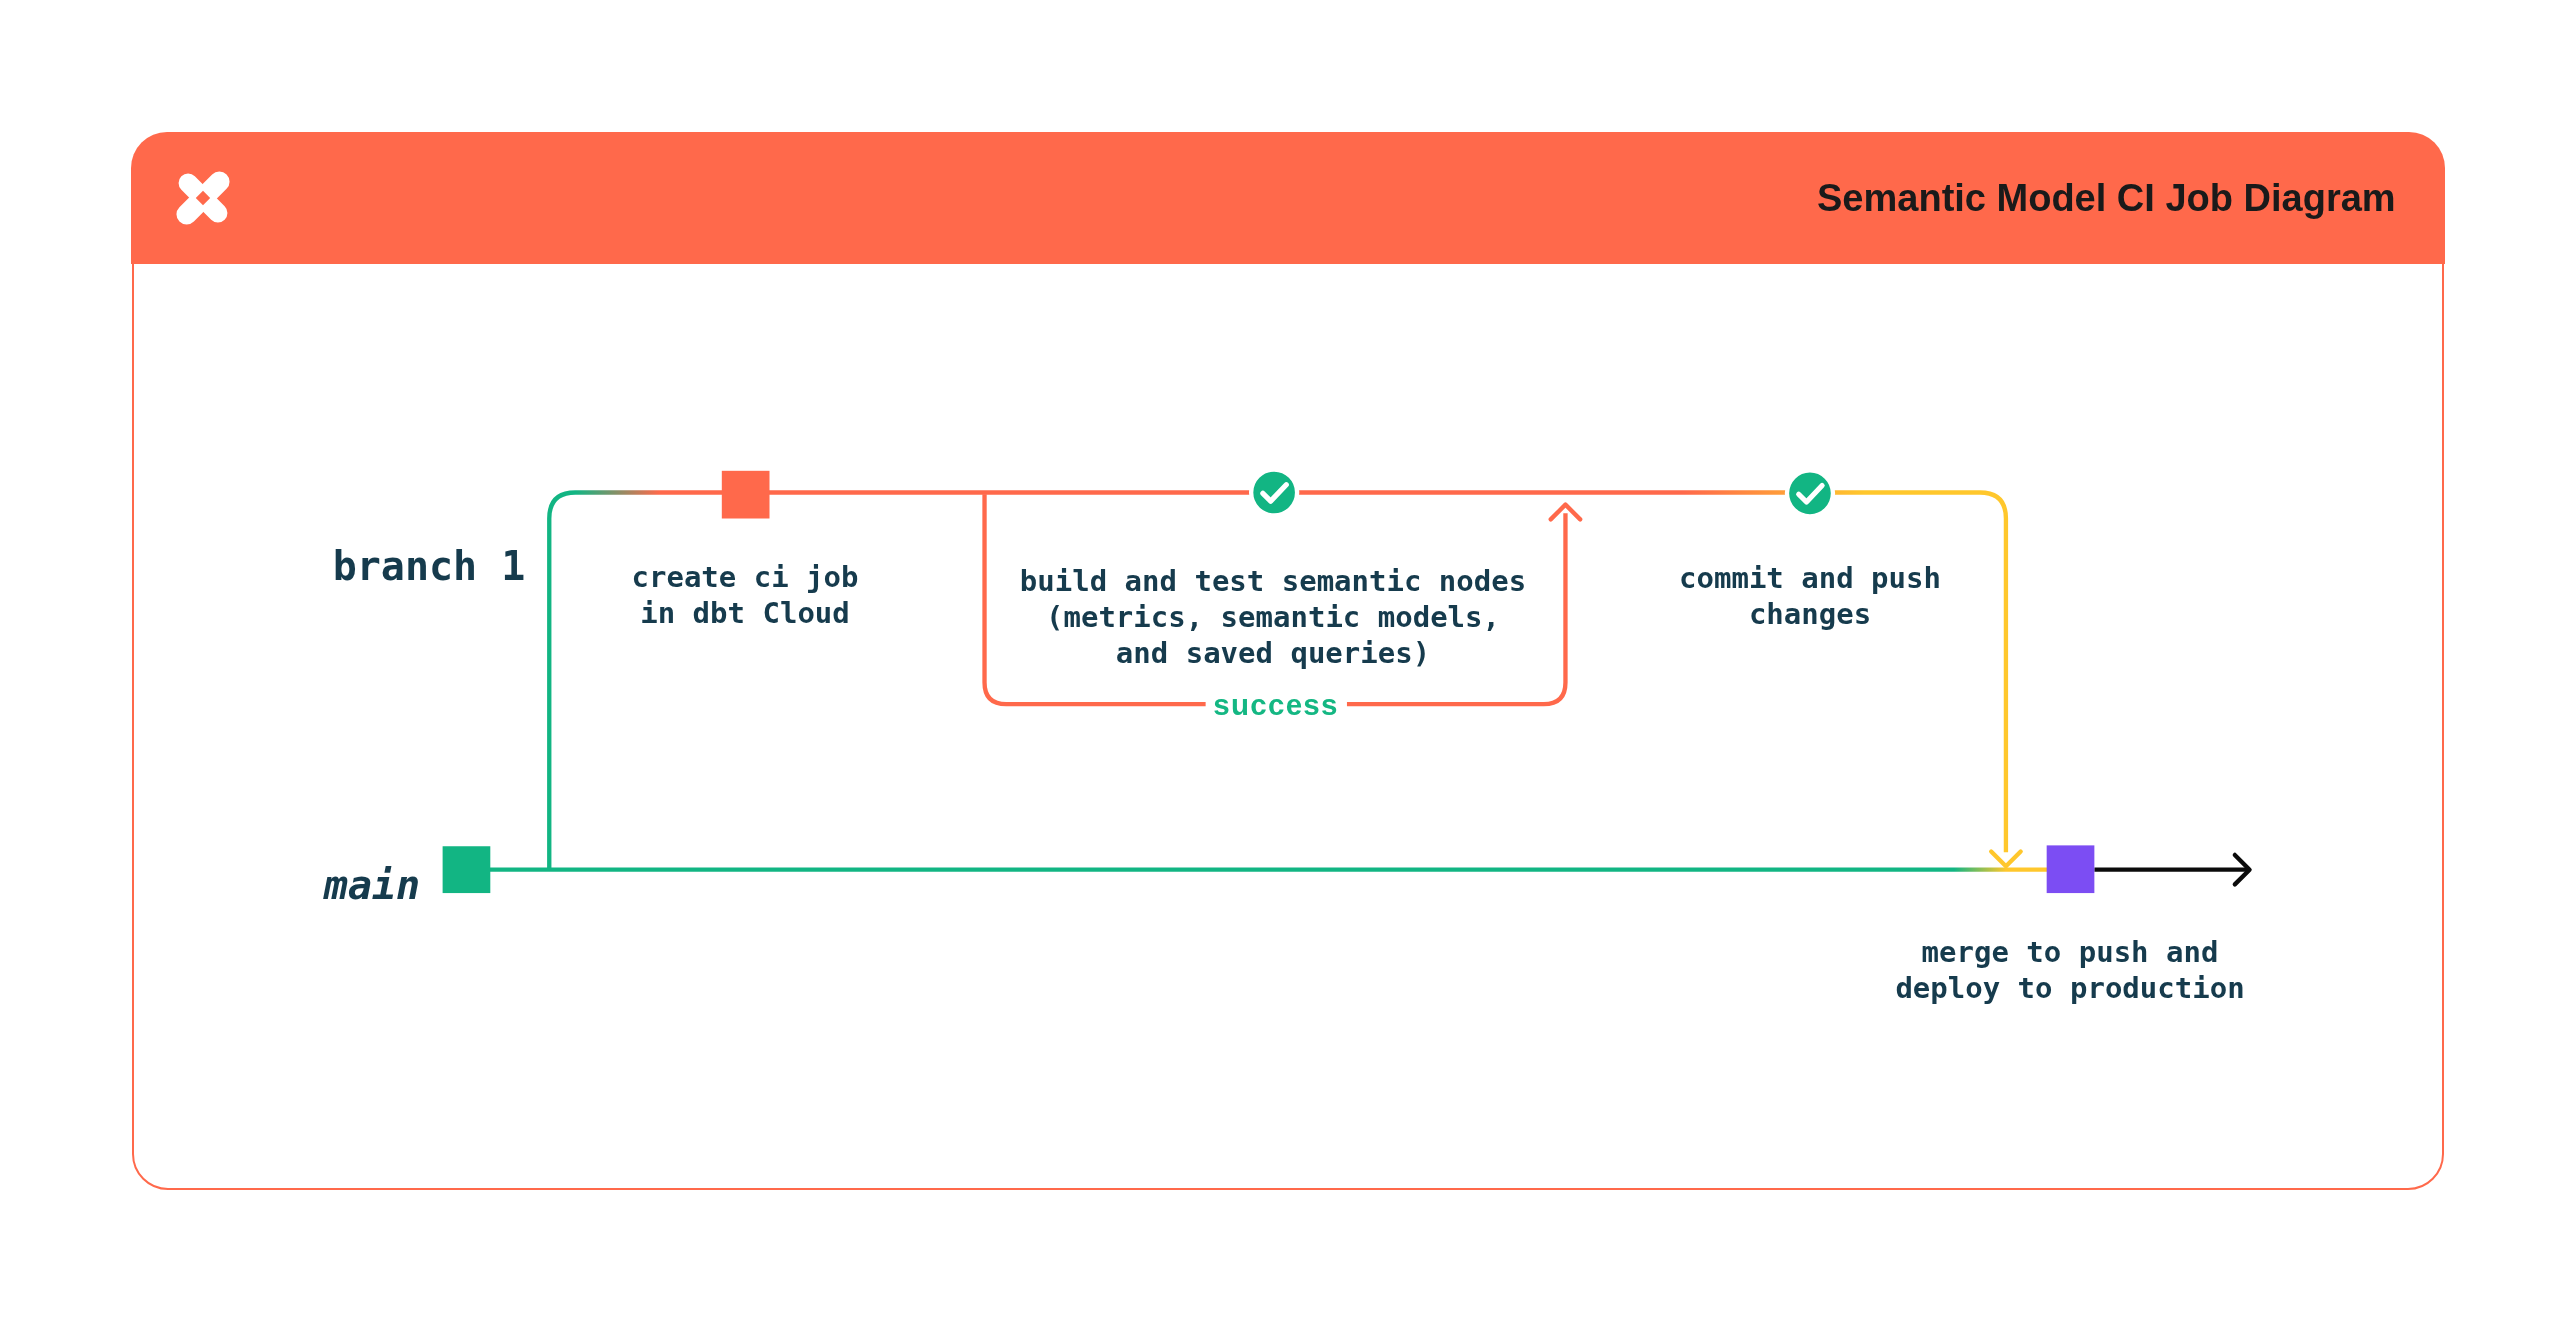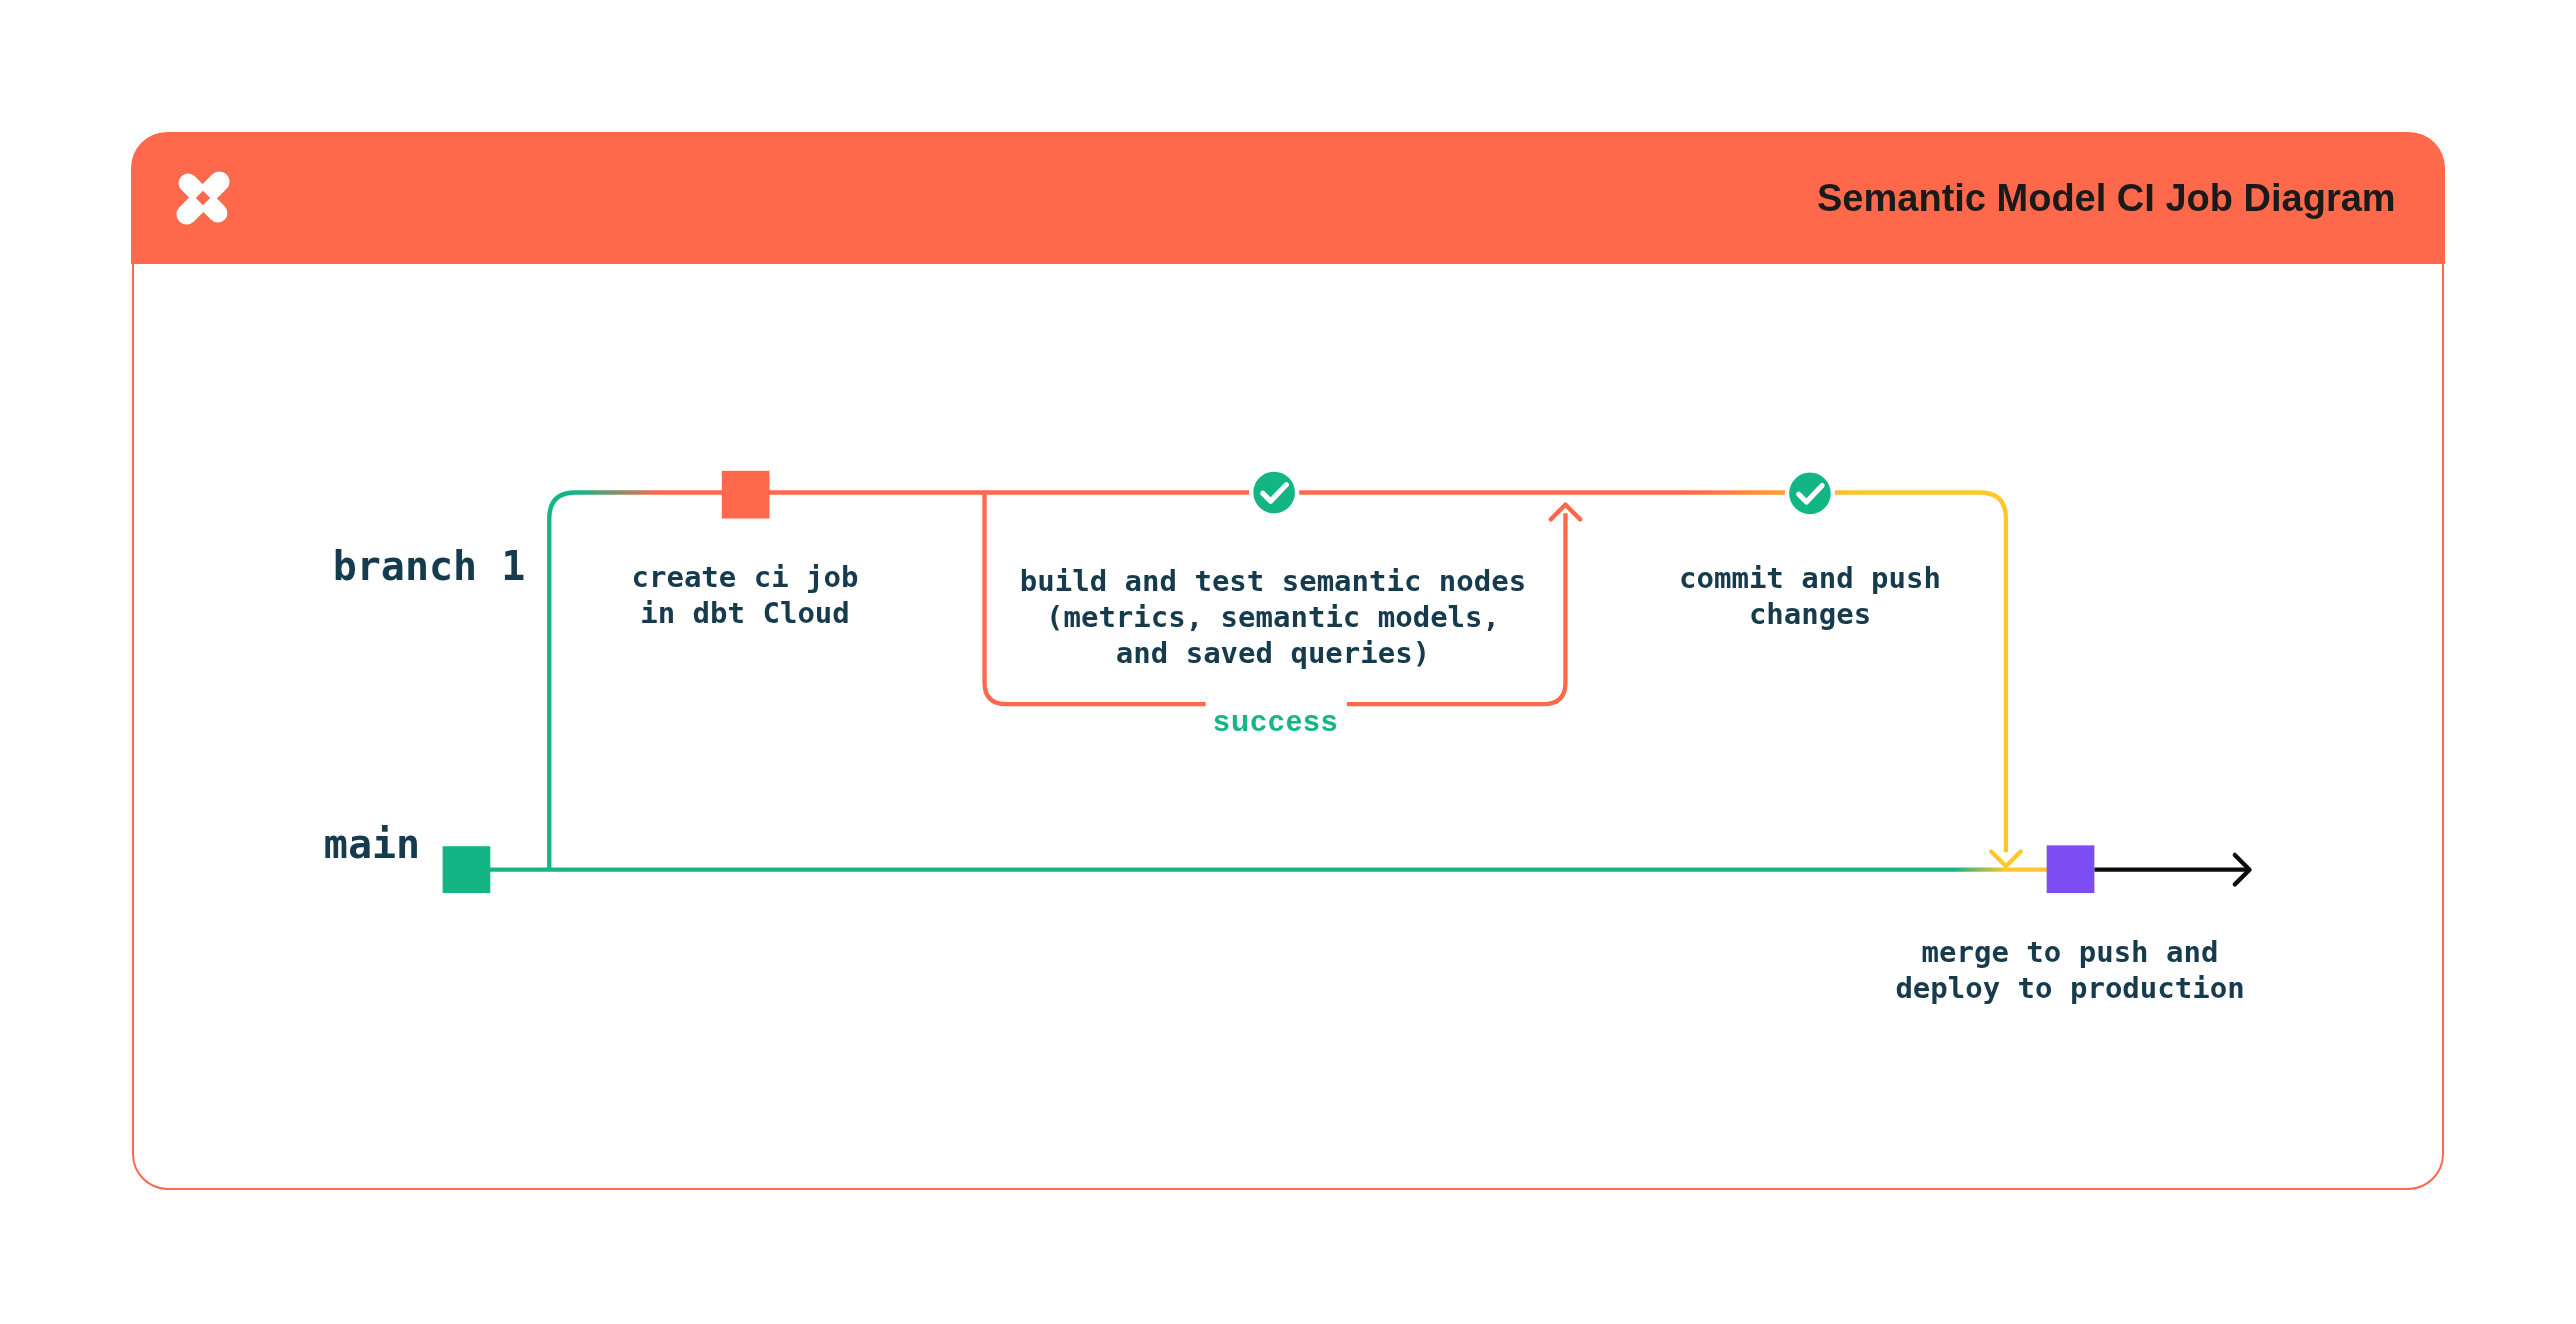--- a/index.html
+++ b/index.html
@@ -99,21 +99,21 @@
       <circle cx="1469" cy="568" r="26.5" fill="#12B583" stroke="#ffffff" stroke-width="5"></circle>
       <polyline points="1456,569 1465,578 1483,559" fill="none" stroke="#ffffff" stroke-width="6" stroke-linecap="round" stroke-linejoin="round"></polyline>
     </g>
     <g>
       <circle cx="2087" cy="569" r="26.5" fill="#12B583" stroke="#ffffff" stroke-width="5"></circle>
       <polyline points="2074,570 2083,579 2101,560" fill="none" stroke="#ffffff" stroke-width="6" stroke-linecap="round" stroke-linejoin="round"></polyline>
     </g>
   </svg>
 
   <div class="lbl branch-label" style="left:429px;top:566px;">branch 1</div>
-  <div class="lbl branch-label" style="left:372px;top:844px;">main</div>
+  <div class="lbl branch-label" style="left:372px;top:885px;font-style:italic;">main</div>
 
   <div class="lbl node-text" style="left:745px;top:576px;">
     <div>create ci job</div>
     <div>in dbt Cloud</div>
   </div>
 
   <div class="lbl node-text three" style="left:1273px;top:598px;">
     <div>build and test semantic nodes</div>
     <div>(metrics, semantic models,</div>
     <div>and saved queries)</div>
@@ -122,16 +122,16 @@
   <div class="lbl node-text" style="left:1810px;top:577px;">
     <div>commit and push</div>
     <div>changes</div>
   </div>
 
   <div class="lbl node-text" style="left:2070px;top:951px;">
     <div>merge to push and</div>
     <div>deploy to production</div>
   </div>
 
-  <div class="lbl success-label" style="left:1276px;top:705px;margin-top:16px;">success</div>
+  <div class="lbl success-label" style="left:1276px;top:705px;">success</div>
 
 </div>
 
 
 </body></html>

